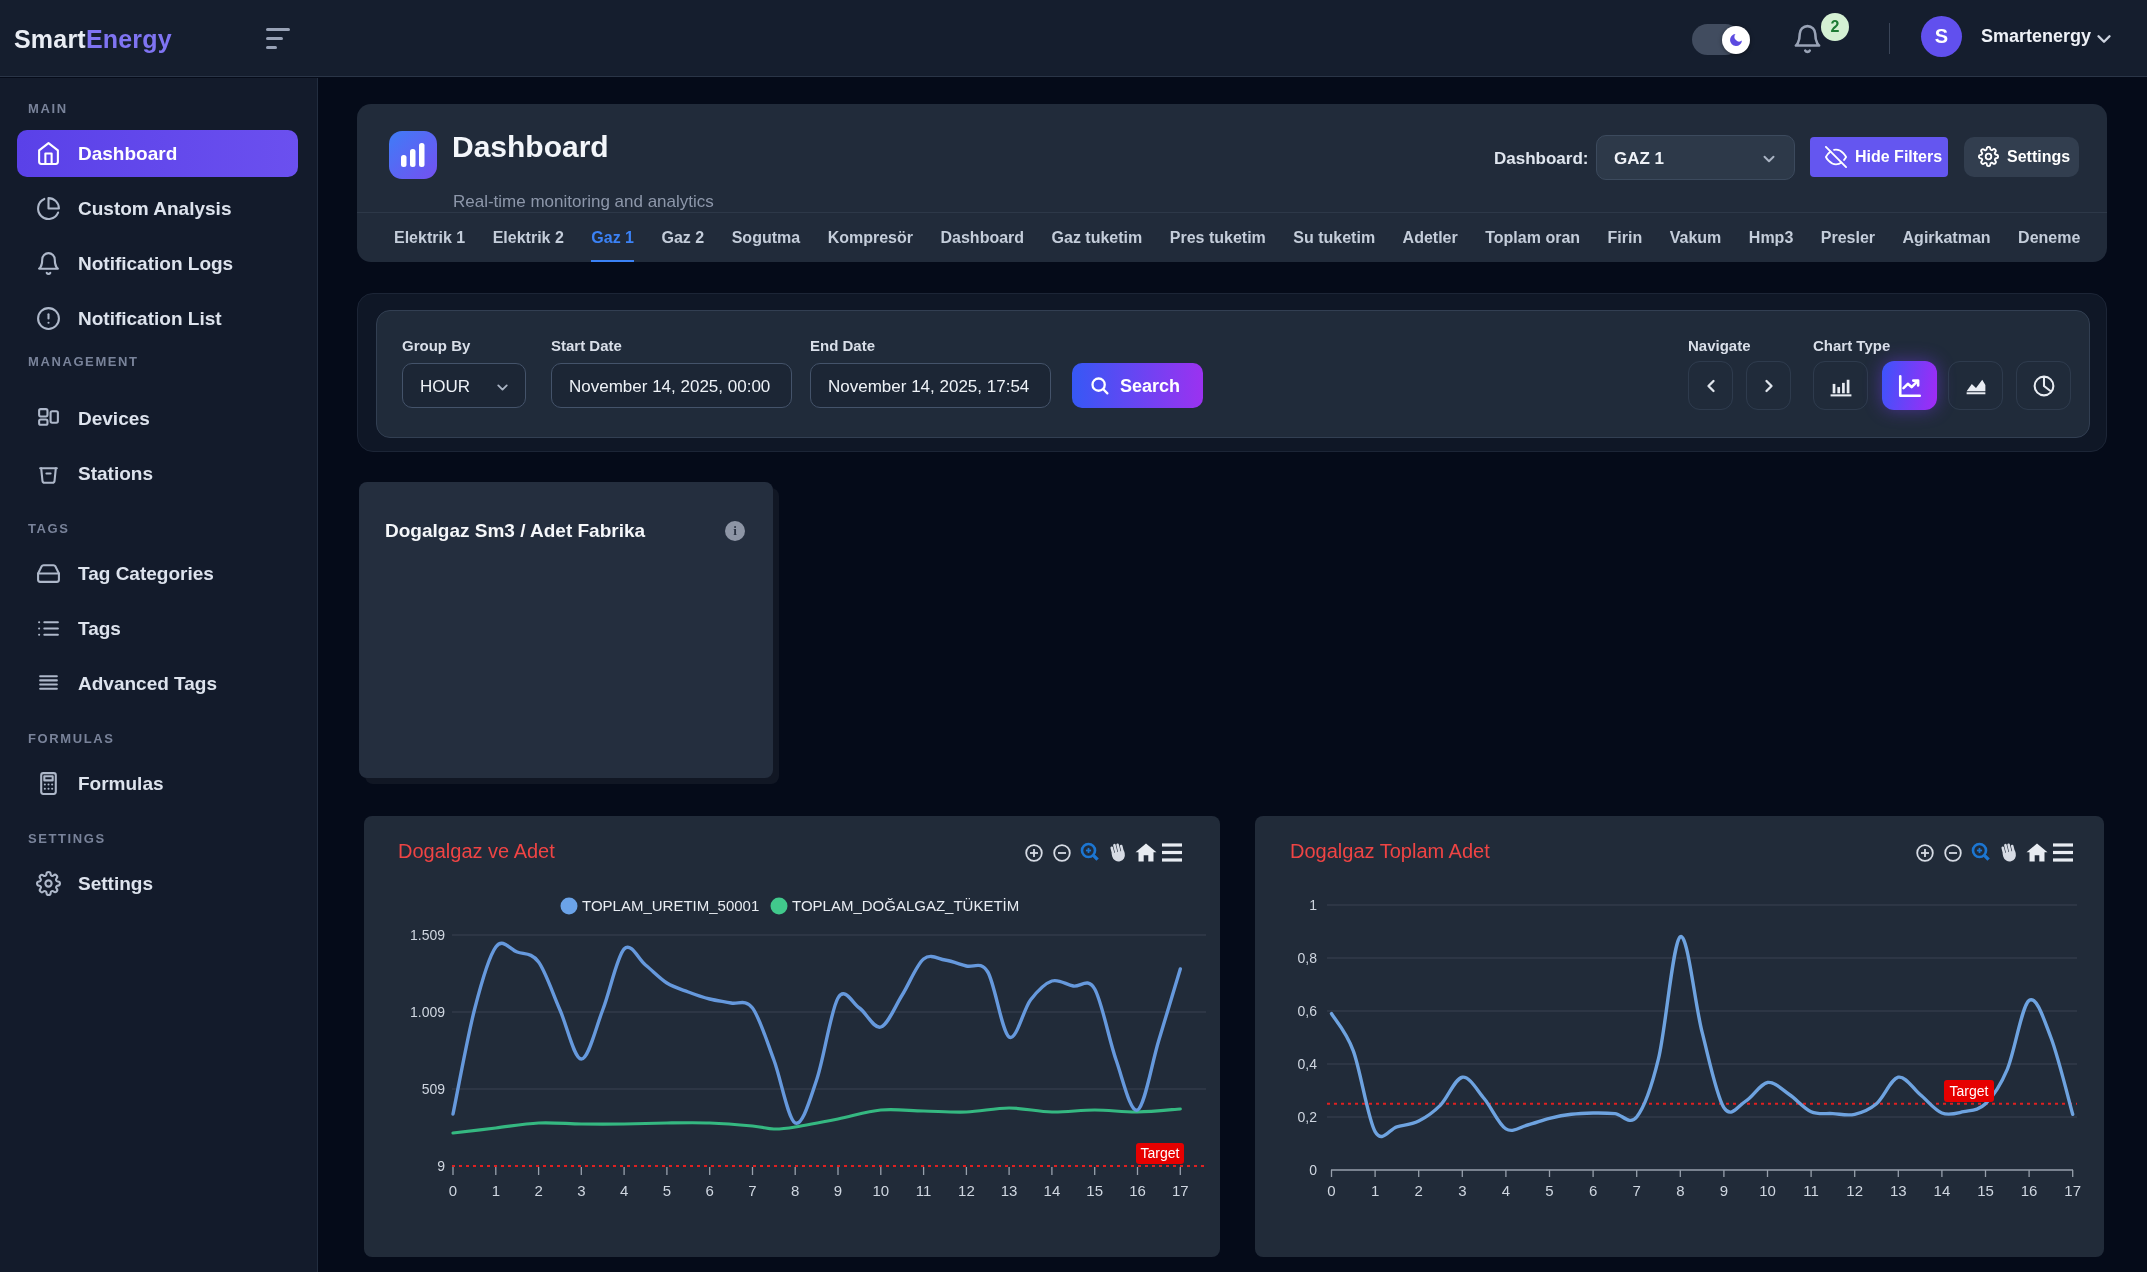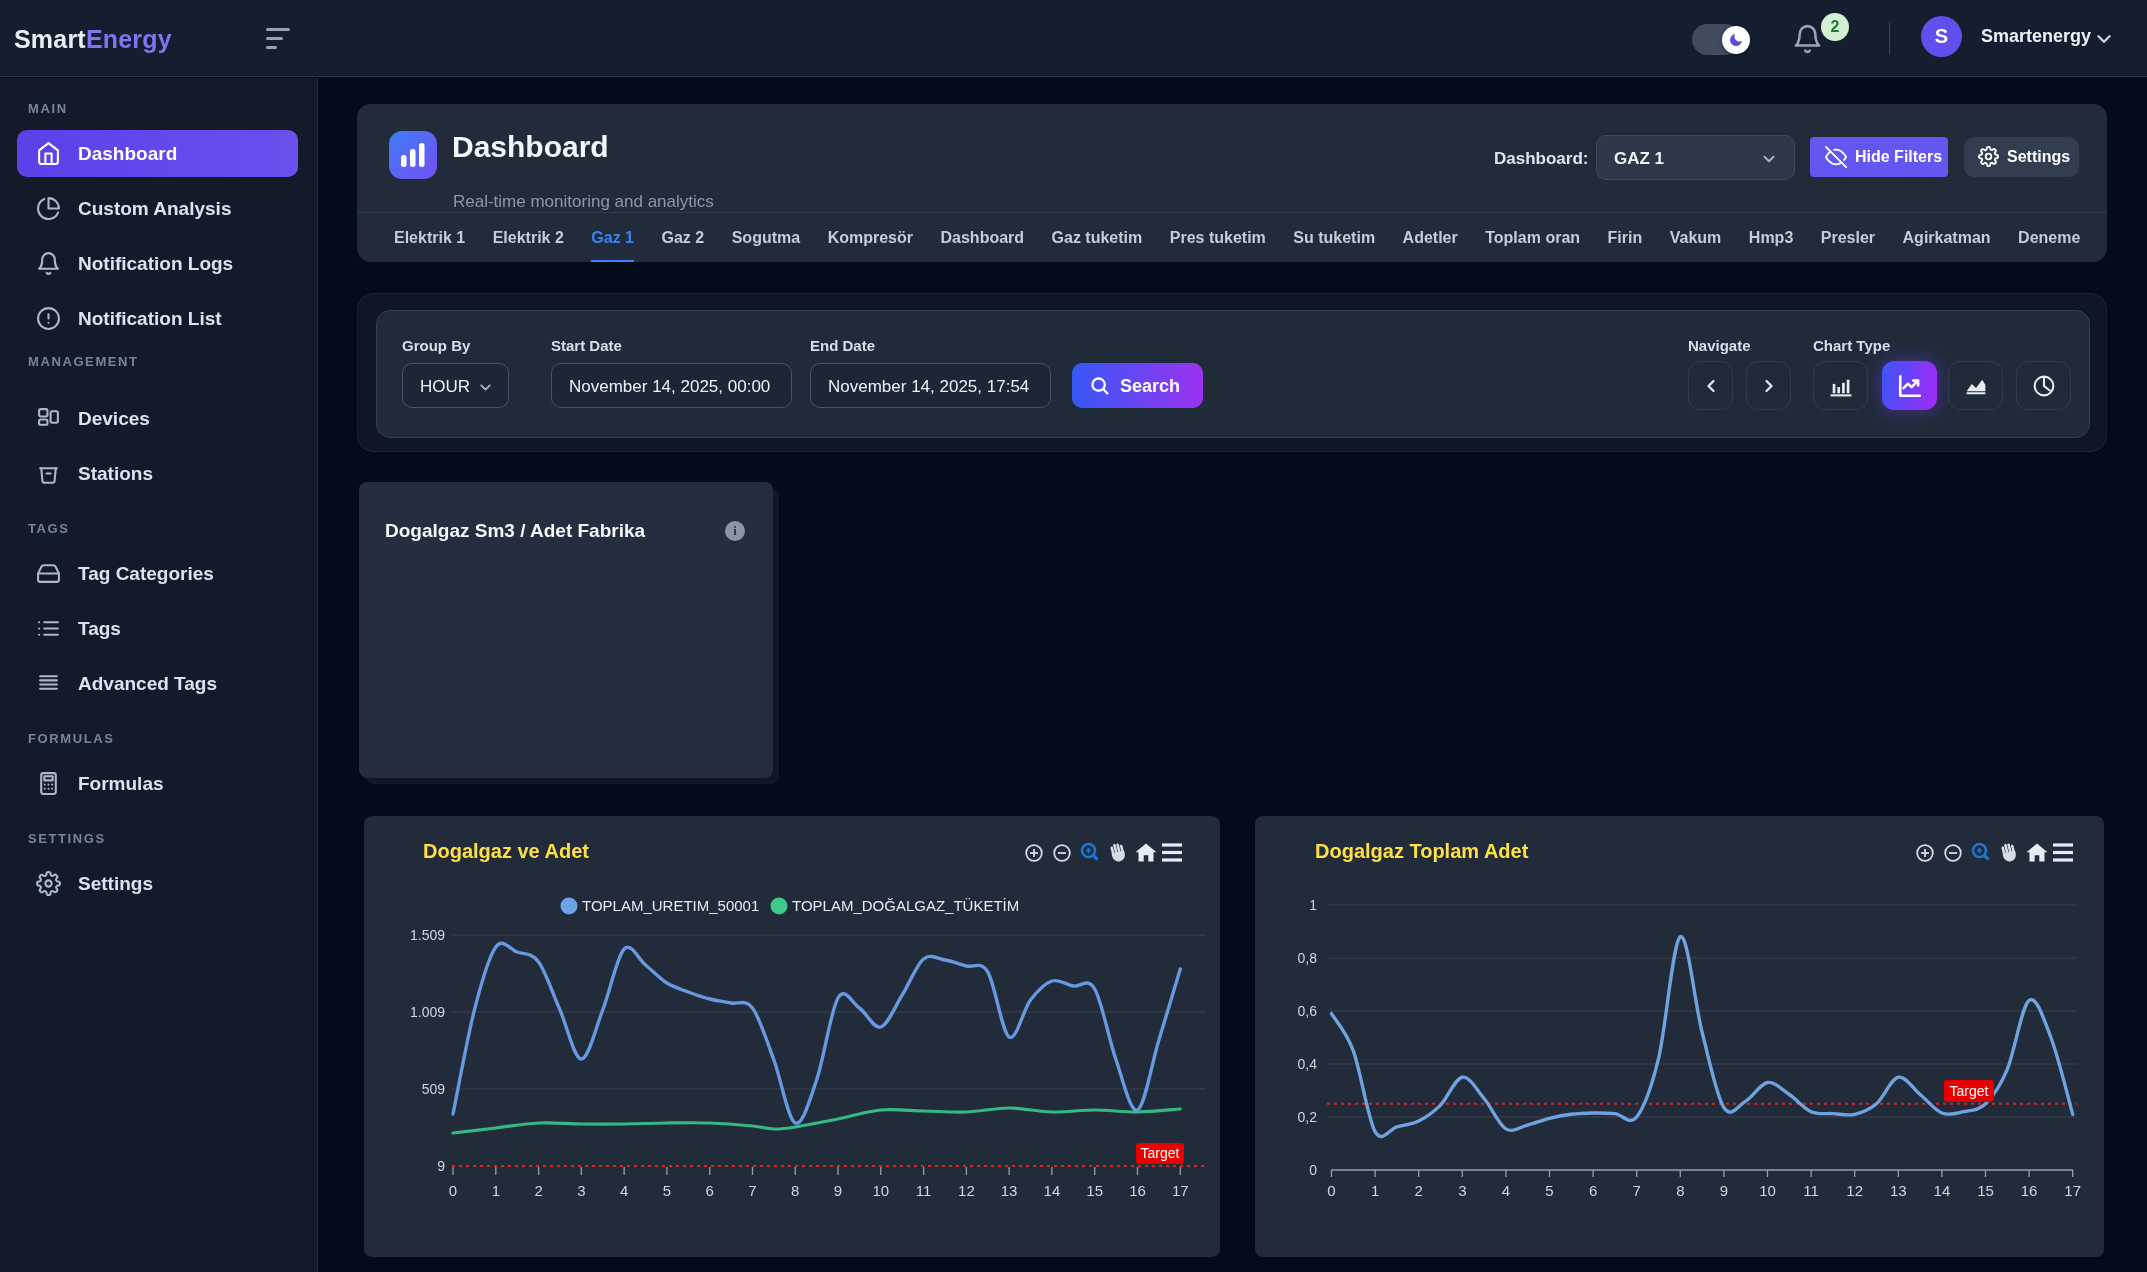--- a/index.html
+++ b/index.html
@@ -69,21 +69,21 @@
 #kpi-calc-v { left:26px; top:59px; font-size:17px; font-weight:bold; color:#26c261; }
 #kpi-tgt-l { left:26px; top:101px; font-size:14px; font-weight:bold; color:#98a2b3; letter-spacing:0.5px; }
 #kpi-tgt-v { left:26px; top:120px; font-size:22px; font-weight:bold; color:#f4f6f9; }
 #kpi-circ-o { left:234px; top:41px; width:96px; height:96px; border-radius:50%; background:#123f1a; border:3px solid #1b5e28; }
 #kpi-circ-i { left:246px; top:53px; width:78px; height:78px; border-radius:50%; background:#21c24f; color:#fff; font-size:23px; font-weight:bold; text-align:center; line-height:78px; }
 
 
 .chart-card { background:#212b39; border-radius:8px; }
 #lchart { left:364px; top:816px; width:856px; height:441px; }
 #rchart { left:1255px; top:816px; width:849px; height:441px; }
-.ctitle { position:absolute; font-size:20px; font-weight:bold; color:#fde047;margin-left:25px; }
+.ctitle { position:absolute; font-size:20px; font-weight:normal; color:#ef4444; }
 </style>
 </head>
 <body>
 
 <div class="abs" id="topbar"></div>
 <div class="abs" id="logo">Smart<span>Energy</span></div>
 <div class="abs hline" style="top:28px;width:24px;"></div>
 <div class="abs hline" style="top:37px;width:17px;"></div>
 <div class="abs hline" style="top:46px;width:11px;"></div>
 <div class="abs" id="toggle-track"></div>
@@ -255,21 +255,21 @@
     <div class="tab">Hmp3</div>
     <div class="tab">Presler</div>
     <div class="tab">Agirkatman</div>
     <div class="tab">Deneme</div>
   </div>
 </div>
 
 <div class="abs" id="filters-wrap">
   <div id="filters">
     <div class="flabel" style="left:25px;top:26px;">Group By</div>
-    <div class="fbox" style="left:25px;top:52px;width:107px;">
+    <div class="fbox" style="left:25px;top:52px;width:124px;">
         <span class="txt">HOUR</span>
       <svg style="position:absolute;right:14px;top:15px;" width="17" height="17" viewBox="0 0 24 24" fill="none" stroke="#aab4c4" stroke-width="2.6" stroke-linecap="round" stroke-linejoin="round">
           <polyline points="6 9 12 15 18 9"></polyline>
         </svg>
     </div>
     <div class="flabel" style="left:174px;top:26px;">Start Date</div>
     <div class="fbox" style="left:174px;top:52px;width:241px;">
         <span class="txt">November 14, 2025, 00:00</span>
       </div>
     <div class="flabel" style="left:433px;top:26px;">End Date</div>

